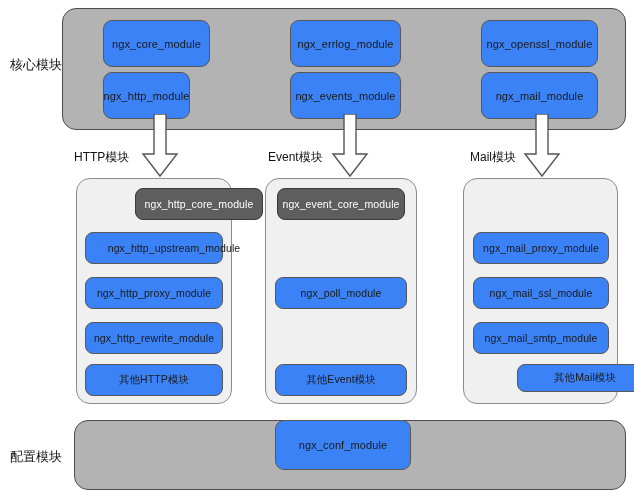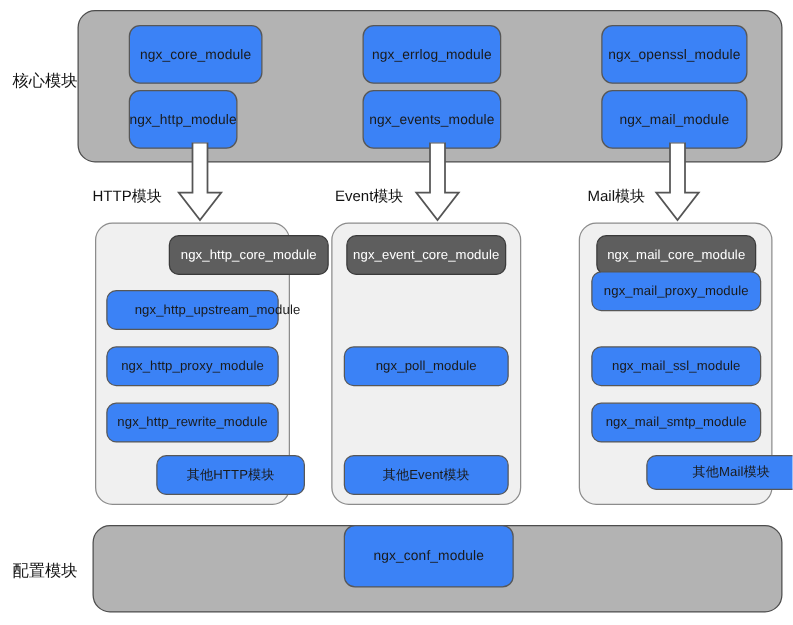--- a/index.html
+++ b/index.html
@@ -90,36 +90,35 @@
   </svg>
 
   <div class="col-label" style="left:74px;top:149px;">HTTP模块</div>
 
   <div class="group" style="left:76px;top:178px;width:156px;height:226px;"></div>
 
   <div class="mod small dark" style="left:90px;top:188px;width:128px;height:32px;margin-left:45px;">ngx_http_core_module</div>
   <div class="mod small" style="left:85px;top:232px;width:138px;height:32px;padding-left:40px;">ngx_http_upstream_module</div>
   <div class="mod small" style="left:85px;top:322px;width:138px;height:32px;">ngx_http_rewrite_module</div>
   <div class="mod small" style="left:85px;top:277px;width:138px;height:32px;">ngx_http_proxy_module</div>
-  <div class="mod small" style="left:85px;top:364px;width:119px;height:32px;margin-left:40px;">其他HTTP模块</div>
+  <div class="mod small" style="left:85px;top:364px;width:138px;height:32px;">其他HTTP模块</div>
 
   <div class="col-label" style="left:268px;top:149px;">Event模块</div>
 
   <div class="group" style="left:265px;top:178px;width:152px;height:226px;"></div>
 
   <div class="mod small dark" style="left:277px;top:188px;width:128px;height:32px;">ngx_event_core_module</div>
   <div class="mod small" style="left:275px;top:277px;width:132px;height:32px;">ngx_poll_module</div>
   <div class="mod small" style="left:275px;top:364px;width:132px;height:32px;">其他Event模块</div>
 
   <div class="col-label" style="left:470px;top:149px;">Mail模块</div>
 
   <div class="group" style="left:463px;top:178px;width:155px;height:226px;"></div>
 
-  <div class="mod small dark" style="left:477px;top:188px;width:128px;height:32px;">ngx_mail_core_module</div>
-  <div class="mod small" style="left:473px;top:217px;width:136px;height:32px;">ngx_mail_proxy_module</div>
+  <div class="mod small" style="left:473px;top:232px;width:136px;height:32px;">ngx_mail_proxy_module</div>
   <div class="mod small" style="left:473px;top:277px;width:136px;height:32px;">ngx_mail_ssl_module</div>
   <div class="mod small" style="left:473px;top:322px;width:136px;height:32px;">ngx_mail_smtp_module</div>
   <div class="mod small" style="left:473px;top:364px;width:136px;height:28px;margin-left:44px;">其他Mail模块</div>
 
   <div class="side-label" style="left:10px;top:448px;">配置模块</div>
 
   <div class="band" style="left:74px;top:420px;width:552px;height:70px;"></div>
 
   <div class="mod" style="left:275px;top:420px;width:136px;height:50px;">ngx_conf_module</div>
 

